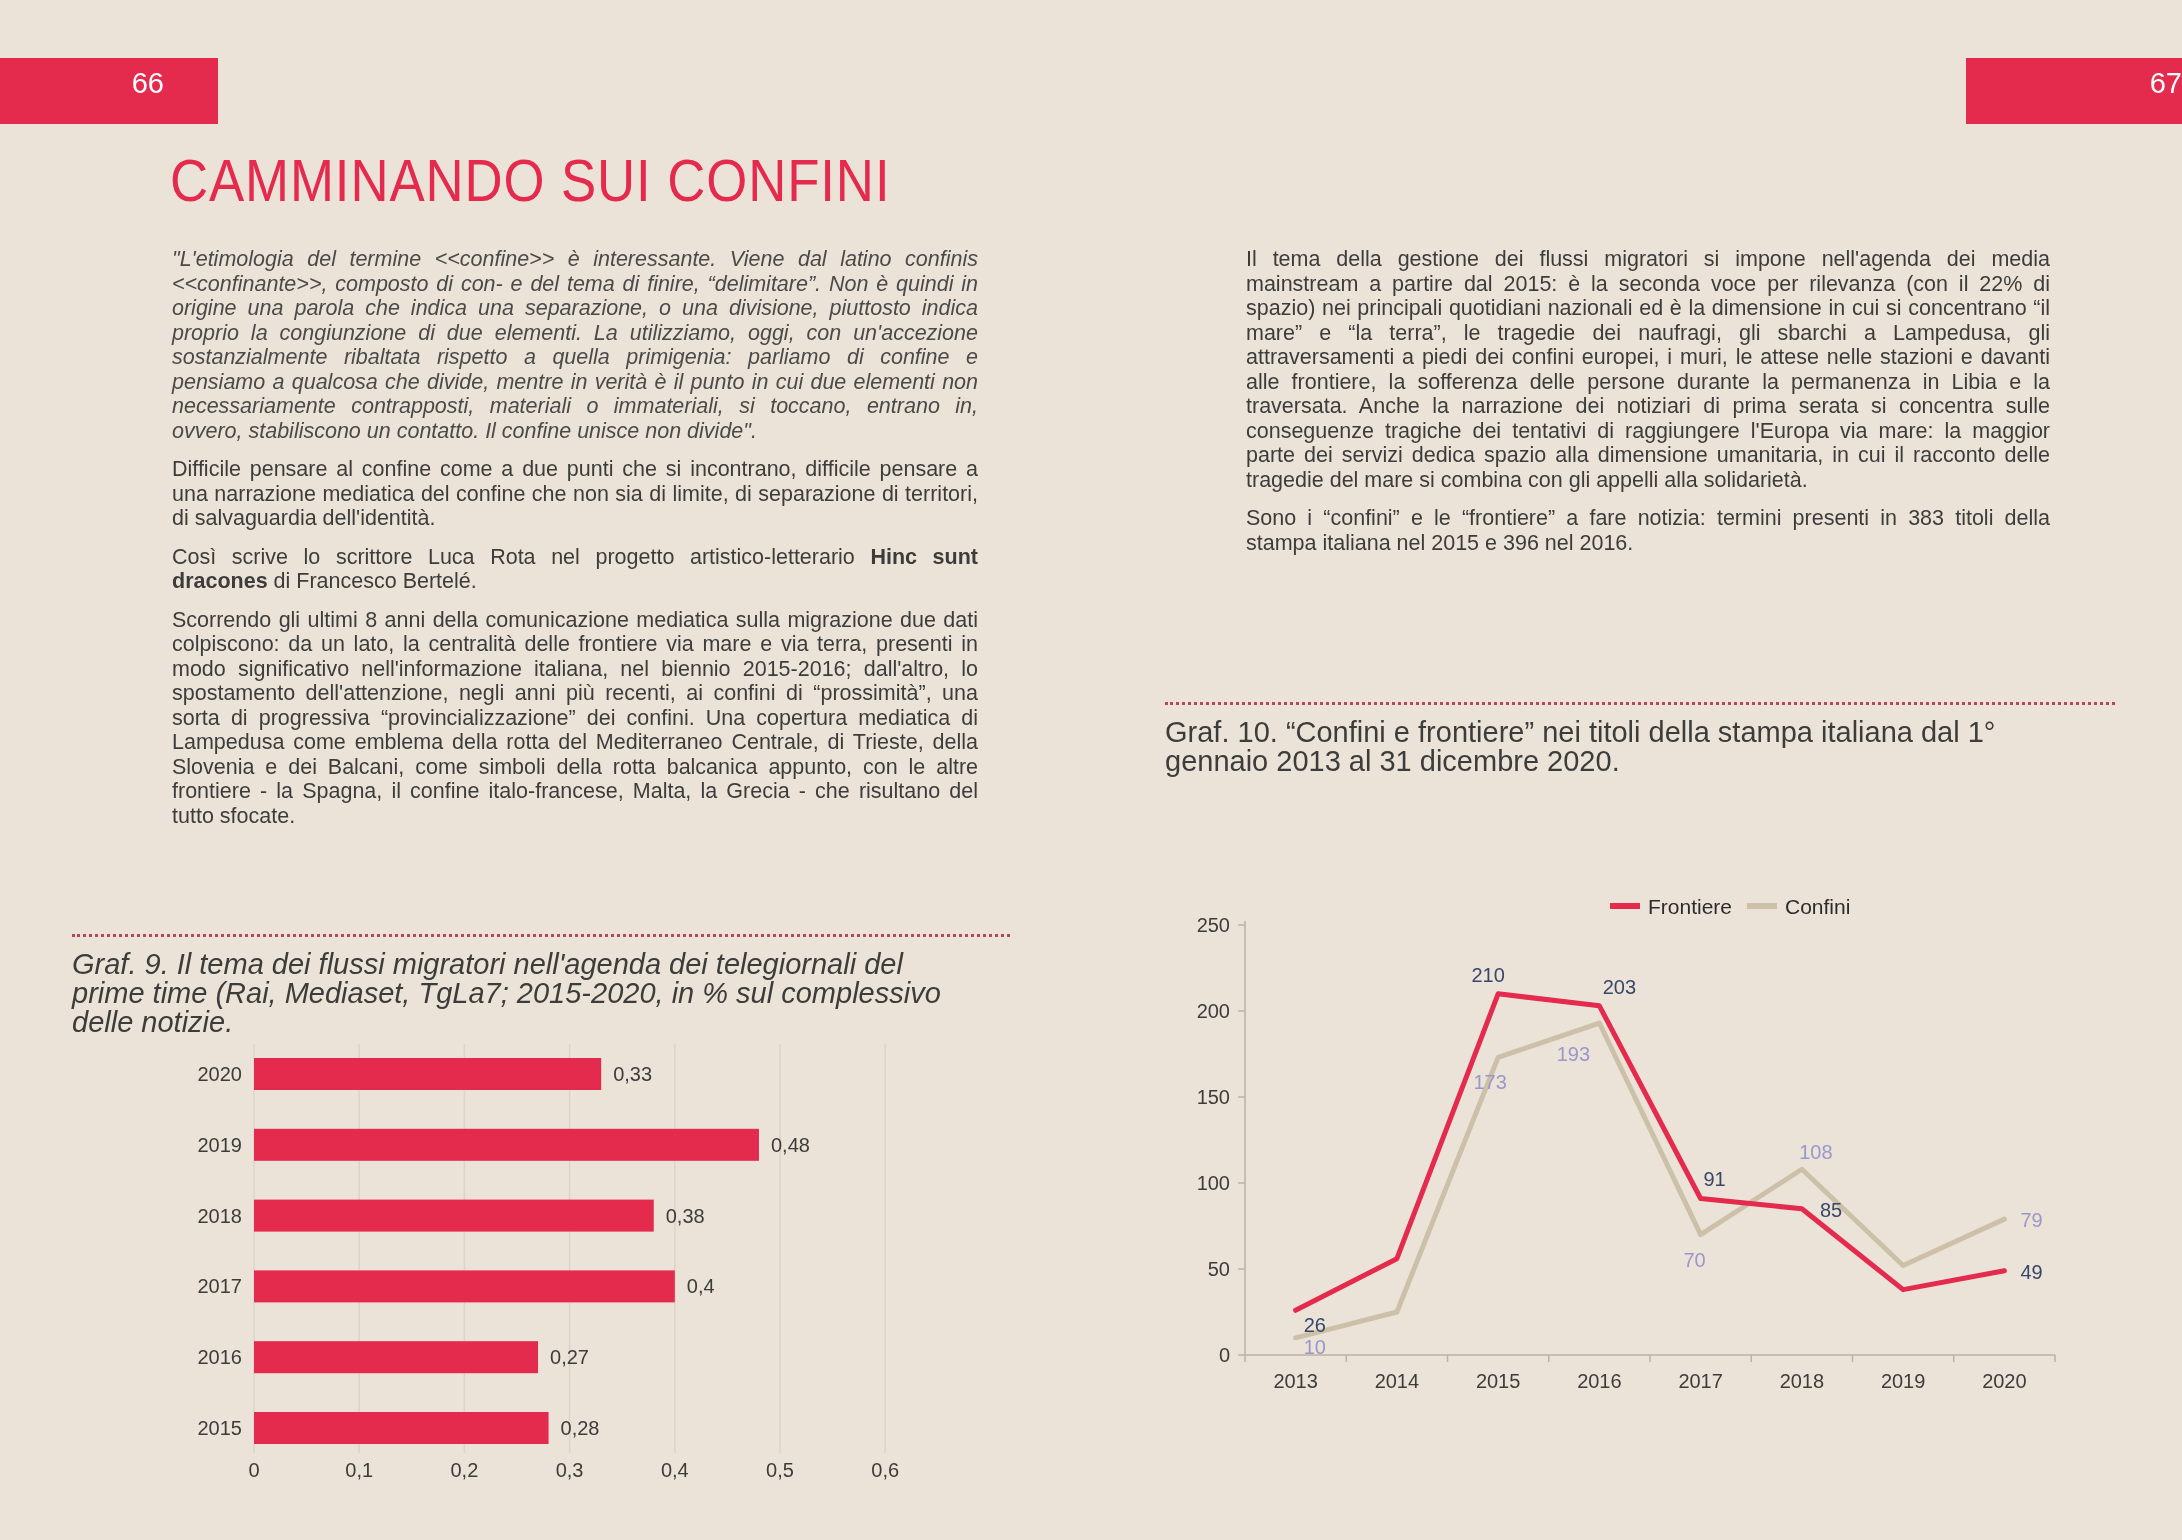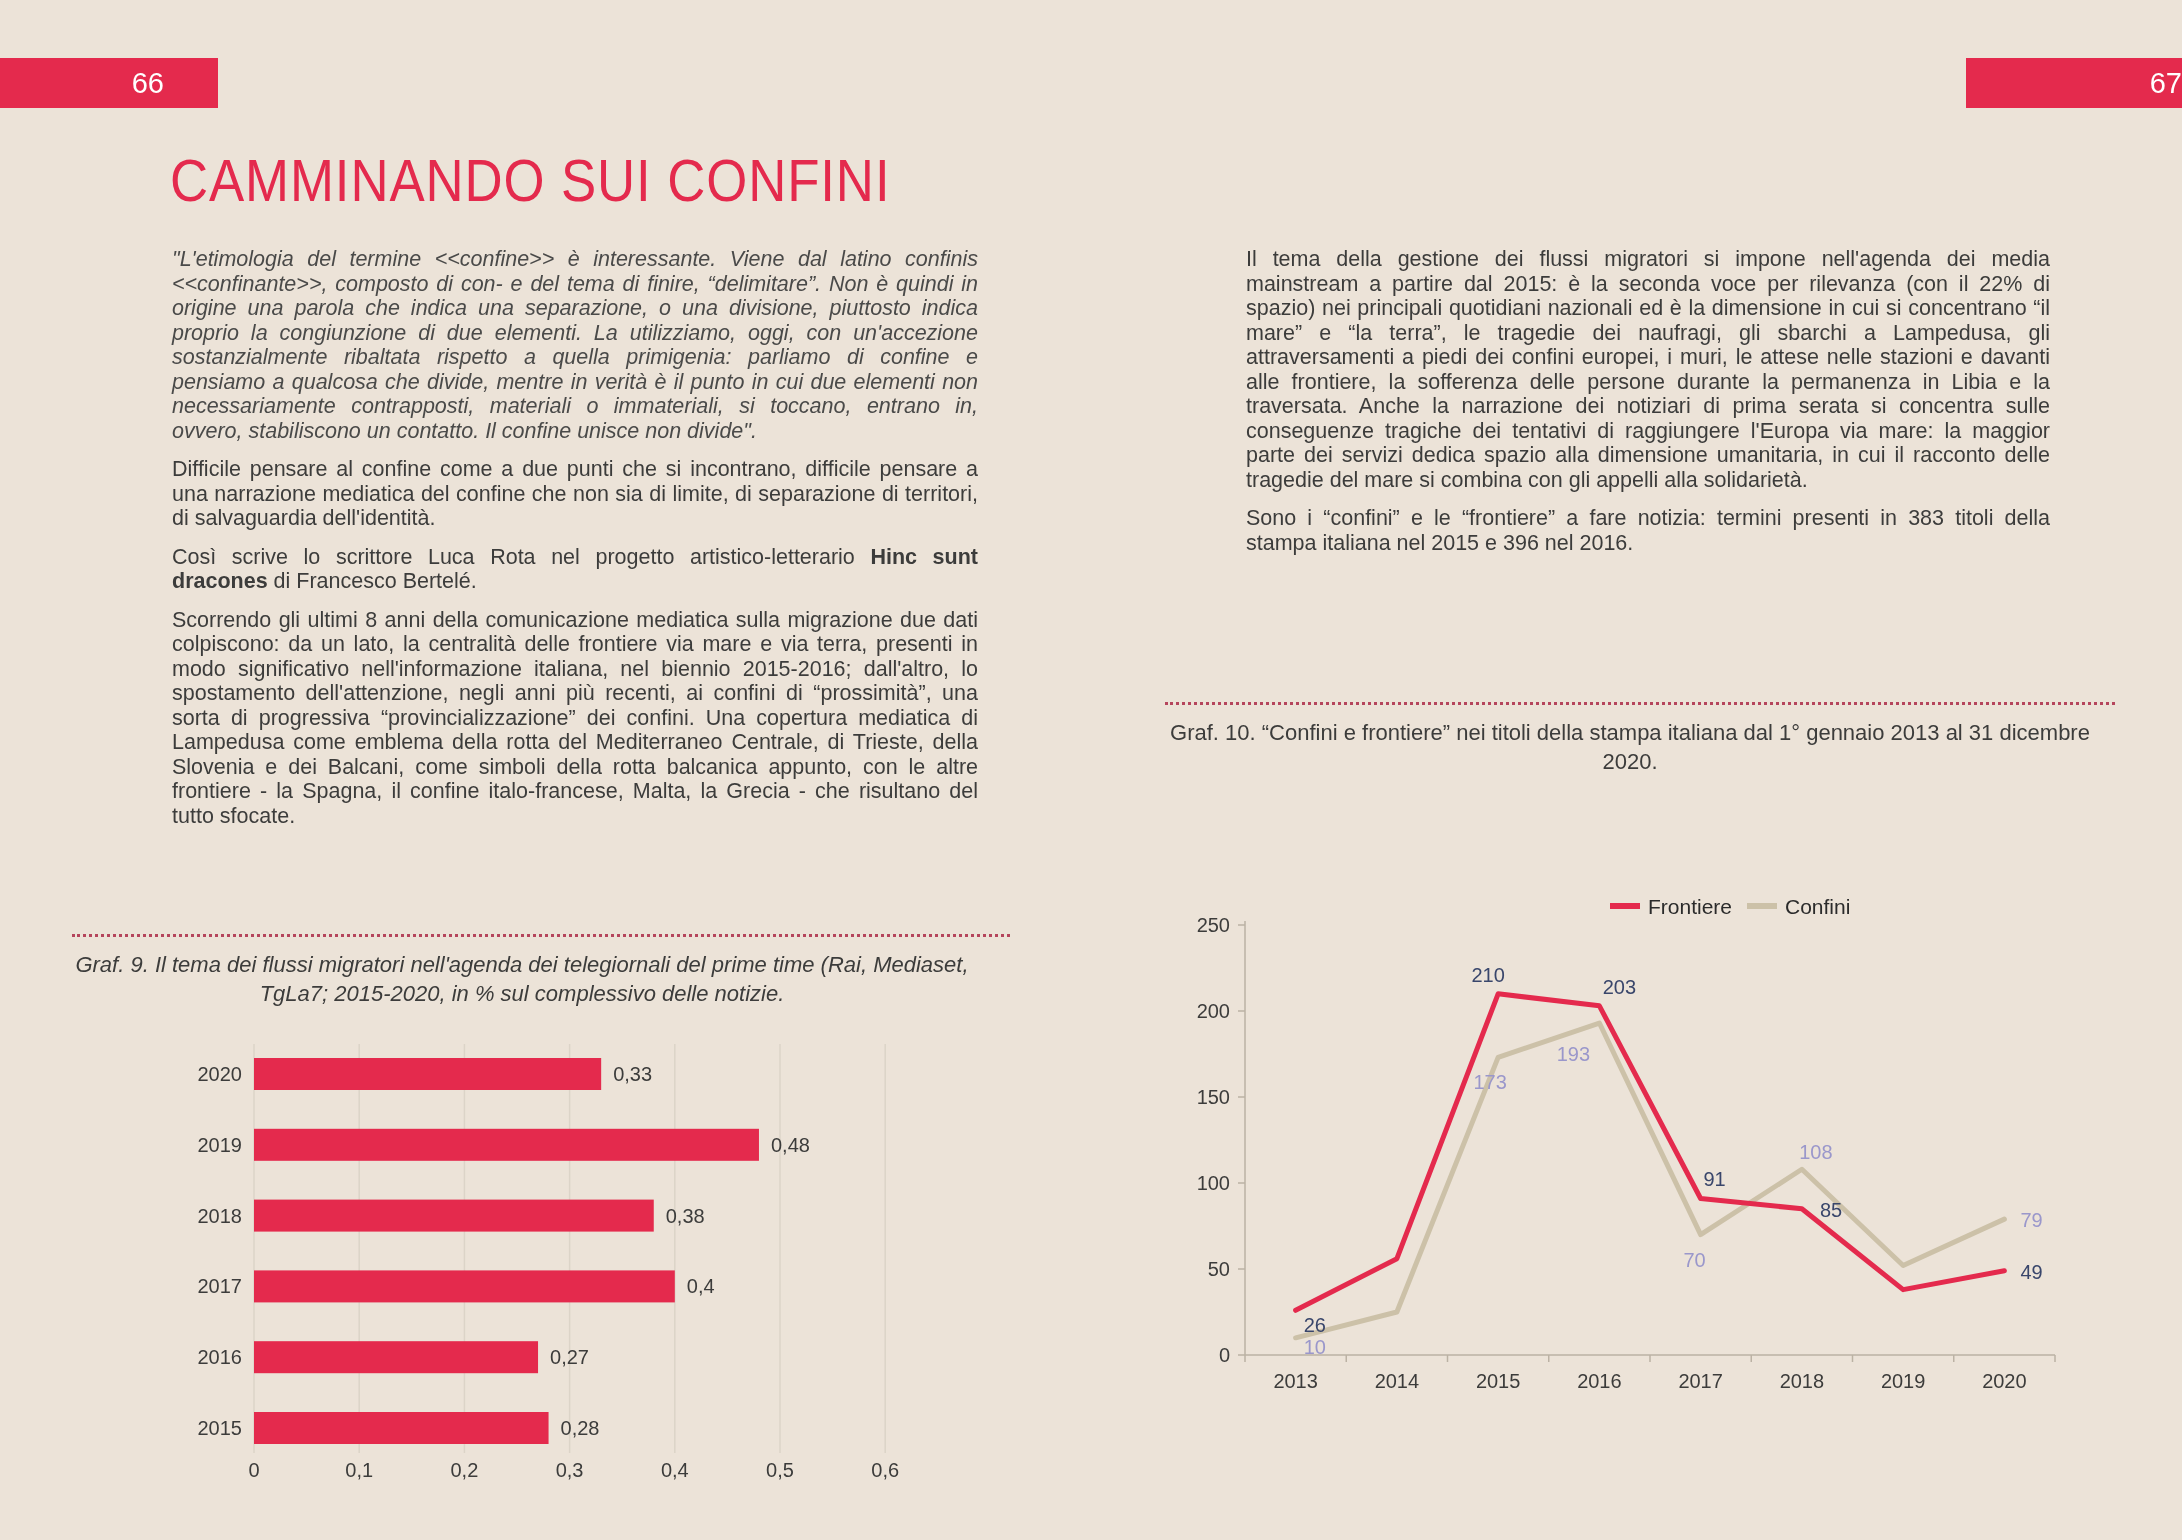--- a/index.html
+++ b/index.html
@@ -1,34 +1,34 @@
 <!DOCTYPE html>
 <html><head>
 <meta charset="utf-8">
 <style>
   html,body{margin:0;padding:0;}
   body{font-family:"Liberation Sans",sans-serif;}
   #spread{position:relative;width:2182px;height:1540px;background:#ECE3D8;overflow:hidden;}
-  .pagenum-box{position:absolute;top:58px;height:50px;background:#E42A4D;color:#fff;
+  .pagenum-box{position:absolute;top:58px;height:66px;background:#E42A4D;color:#fff;
     font-size:29px;font-weight:300;line-height:50px;}
   #box-left{left:0;width:218px;text-align:right;padding-right:54px;box-sizing:border-box;}
   #box-right{left:1966px;width:216px;text-align:right;}
   #main-title{position:absolute;left:170px;top:146px;color:#E42A4D;font-size:60px;font-weight:300;
     letter-spacing:1px;white-space:nowrap;transform:scaleX(.88);transform-origin:left top;}
   .textcol{position:absolute;width:806px;color:#3C3C3B;font-size:21.5px;line-height:24.5px;
     text-align:justify;}
   #left-text{left:172px;top:247px;}
   #right-text{left:1246px;top:247px;width:804px;}
   .para{margin:0 0 14px 0;}
   .quote{font-style:italic;color:#4A4A49;}
   .b{font-weight:bold;}
   .divider{position:absolute;height:0;border-top:3px dotted #B5455C;}
   #divider-left{left:72px;top:934px;width:938px;}
   #divider-right{left:1165px;top:702px;width:950px;}
-  .caption{position:absolute;color:#3C3C3B;font-size:22px;line-height:29px;text-align:center;}
+  .caption{position:absolute;color:#3C3C3B;font-size:29px;line-height:29px;text-align:left;}
   #caption-left{left:72px;top:950px;width:900px;font-style:italic;}
   #caption-right{left:1165px;top:718px;width:930px;}
   svg text{font-family:"Liberation Sans",sans-serif;}
   #bar-chart{position:absolute;left:140px;top:1040px;}
   #line-chart{position:absolute;left:1175px;top:893px;}
 </style>
 </head>
 <body>
 
 <div id="spread">

